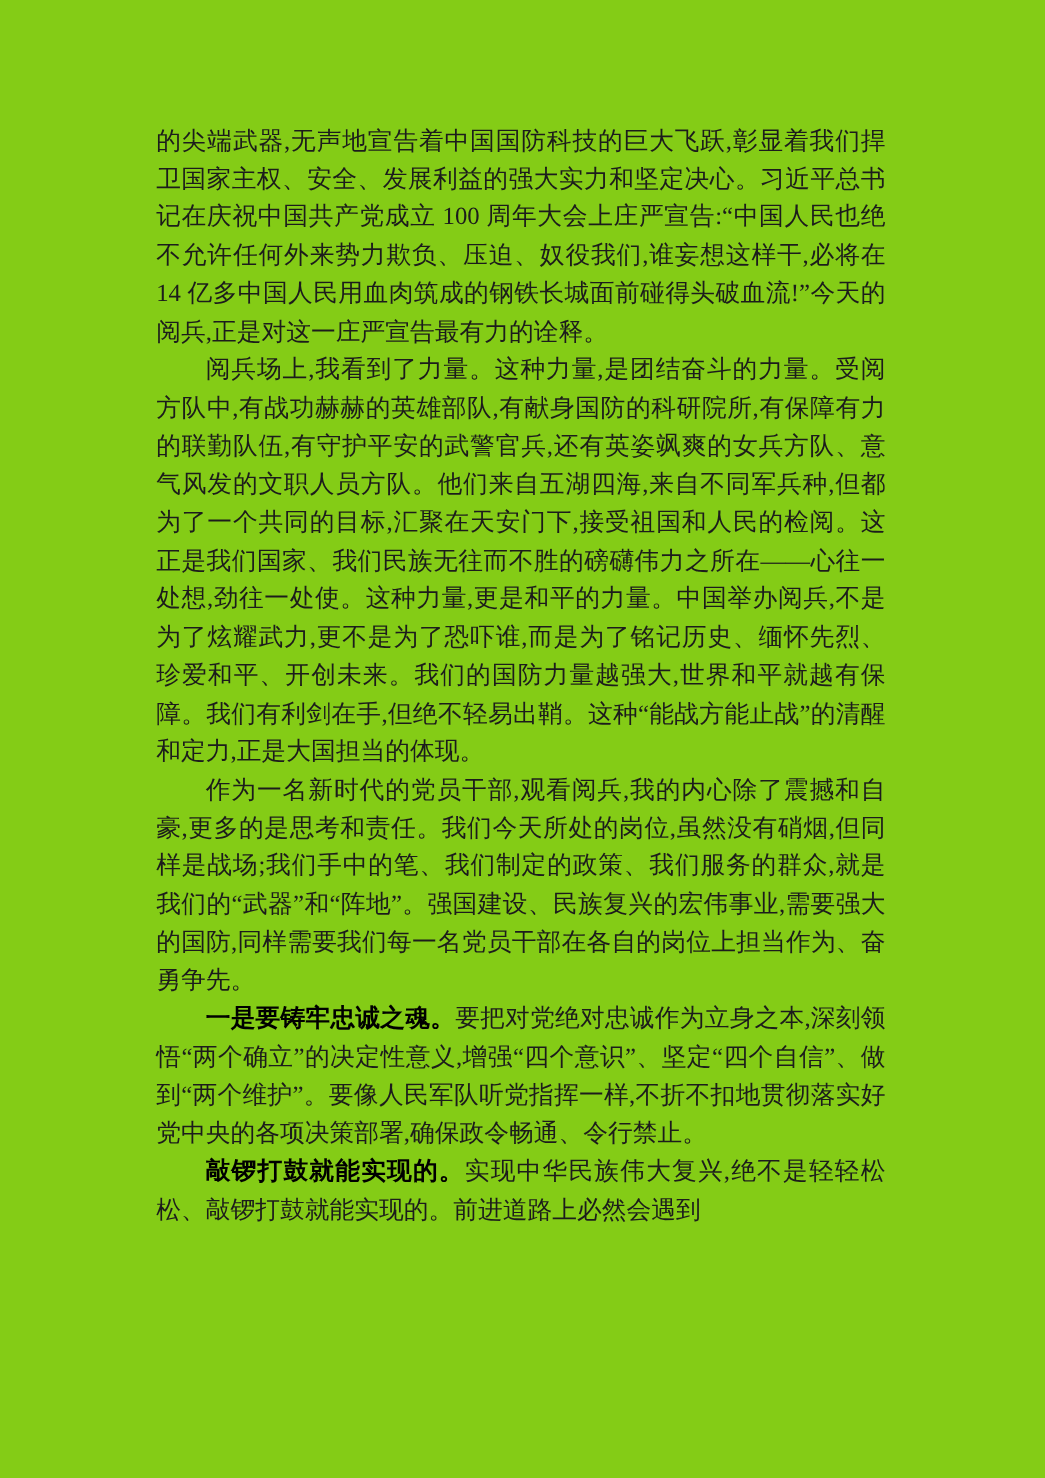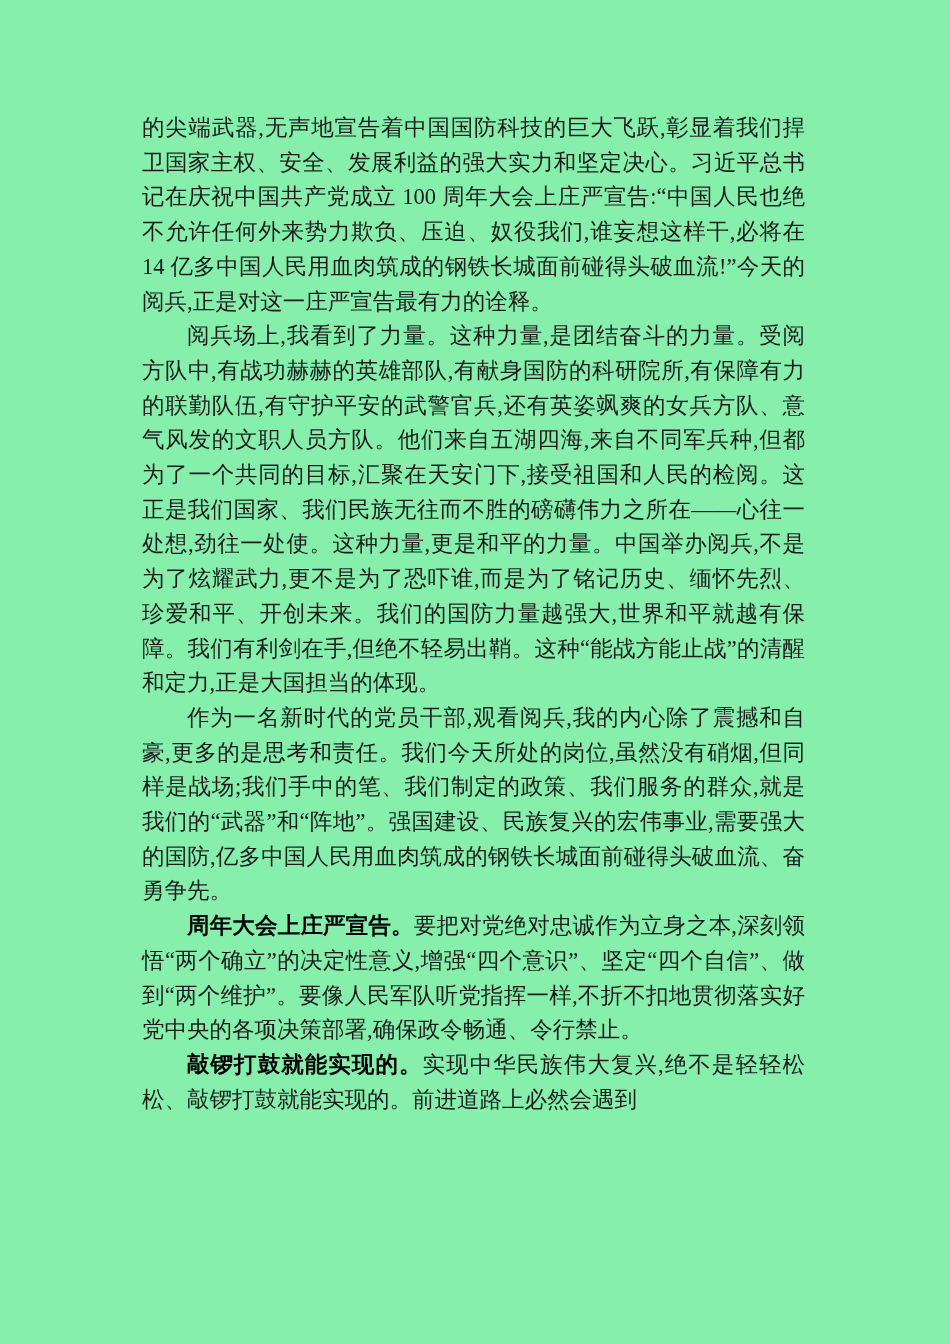--- a/index.html
+++ b/index.html
@@ -4,21 +4,21 @@
 <style>
   html, body {
     margin: 0;
     padding: 0;
     background: #ffffff;
   }
   .page {
     position: relative;
     width: 950px;
     height: 1344px;
-    background: #86efac;
+    background: #84cc16;
     overflow: hidden;
   }
   .content {
     position: absolute;
     left: 142px;
     top: 111px;
     width: 663px;
     font-family: "Liberation Serif", "DejaVu Serif", serif;
     font-size: 22.5px;
     line-height: 34.7px;
@@ -39,17 +39,17 @@
     color: #000000;
   }
 </style>
 </head>
 <body>
 
 <div class="page">
   <div class="content">
     <p class="para no-indent"><span class="lead"></span><span>的尖端武器,无声地宣告着中国国防科技的巨大飞跃,彰显着我们捍卫国家主权、安全、发展利益的强大实力和坚定决心。习近平总书记在庆祝中国共产党成立 100 周年大会上庄严宣告:“中国人民也绝不允许任何外来势力欺负、压迫、奴役我们,谁妄想这样干,必将在 14 亿多中国人民用血肉筑成的钢铁长城面前碰得头破血流!”今天的阅兵,正是对这一庄严宣告最有力的诠释。</span></p>
     <p class="para"><span class="lead"></span><span>阅兵场上,我看到了力量。这种力量,是团结奋斗的力量。受阅方队中,有战功赫赫的英雄部队,有献身国防的科研院所,有保障有力的联勤队伍,有守护平安的武警官兵,还有英姿飒爽的女兵方队、意气风发的文职人员方队。他们来自五湖四海,来自不同军兵种,但都为了一个共同的目标,汇聚在天安门下,接受祖国和人民的检阅。这正是我们国家、我们民族无往而不胜的磅礴伟力之所在——心往一处想,劲往一处使。这种力量,更是和平的力量。中国举办阅兵,不是为了炫耀武力,更不是为了恐吓谁,而是为了铭记历史、缅怀先烈、珍爱和平、开创未来。我们的国防力量越强大,世界和平就越有保障。我们有利剑在手,但绝不轻易出鞘。这种“能战方能止战”的清醒和定力,正是大国担当的体现。</span></p>
-    <p class="para"><span class="lead"></span><span>作为一名新时代的党员干部,观看阅兵,我的内心除了震撼和自豪,更多的是思考和责任。我们今天所处的岗位,虽然没有硝烟,但同样是战场;我们手中的笔、我们制定的政策、我们服务的群众,就是我们的“武器”和“阵地”。强国建设、民族复兴的宏伟事业,需要强大的国防,亿多中国人民用血肉筑成的钢铁长城面前碰得头破血流、奋勇争先。</span></p>
-    <p class="para"><span class="lead">周年大会上庄严宣告。</span><span>要把对党绝对忠诚作为立身之本,深刻领悟“两个确立”的决定性意义,增强“四个意识”、坚定“四个自信”、做到“两个维护”。要像人民军队听党指挥一样,不折不扣地贯彻落实好党中央的各项决策部署,确保政令畅通、令行禁止。</span></p>
+    <p class="para"><span class="lead"></span><span>作为一名新时代的党员干部,观看阅兵,我的内心除了震撼和自豪,更多的是思考和责任。我们今天所处的岗位,虽然没有硝烟,但同样是战场;我们手中的笔、我们制定的政策、我们服务的群众,就是我们的“武器”和“阵地”。强国建设、民族复兴的宏伟事业,需要强大的国防,同样需要我们每一名党员干部在各自的岗位上担当作为、奋勇争先。</span></p>
+    <p class="para"><span class="lead">一是要铸牢忠诚之魂。</span><span>要把对党绝对忠诚作为立身之本,深刻领悟“两个确立”的决定性意义,增强“四个意识”、坚定“四个自信”、做到“两个维护”。要像人民军队听党指挥一样,不折不扣地贯彻落实好党中央的各项决策部署,确保政令畅通、令行禁止。</span></p>
     <p class="para"><span class="lead">敲锣打鼓就能实现的。</span><span>实现中华民族伟大复兴,绝不是轻轻松松、敲锣打鼓就能实现的。前进道路上必然会遇到</span></p>
   </div>
 </div>
 
 </body></html>

